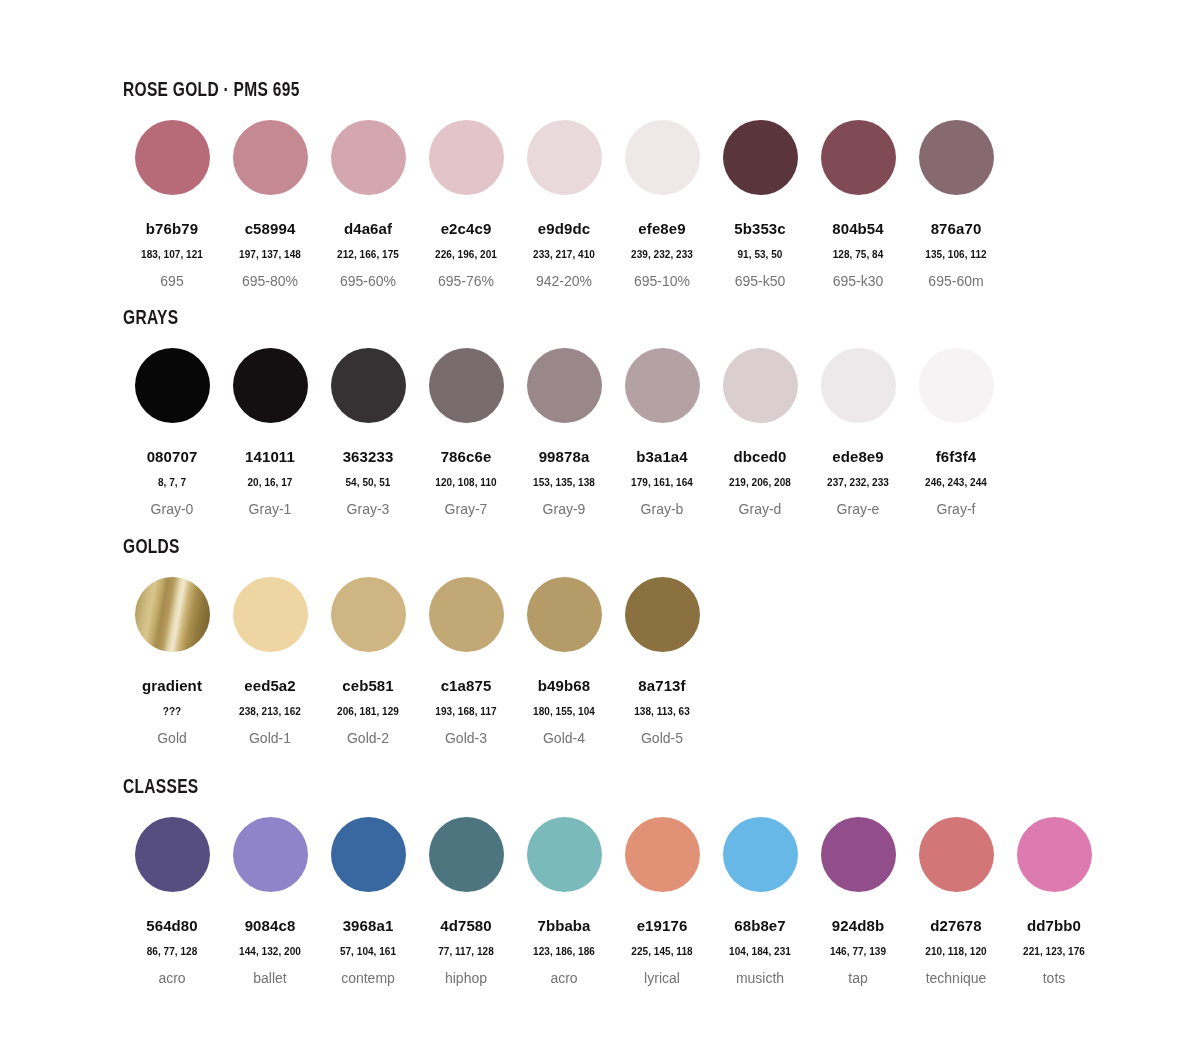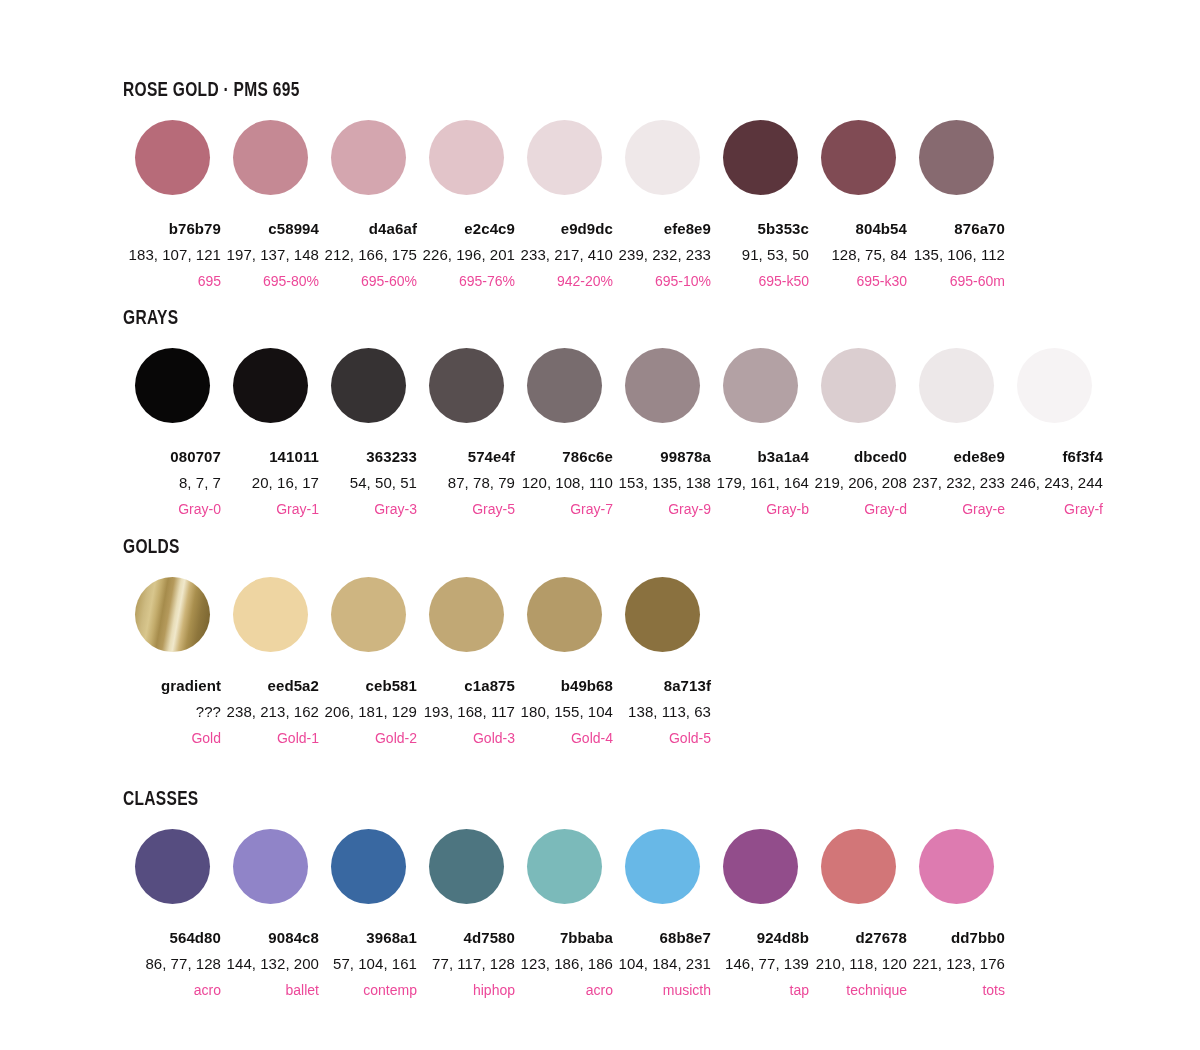--- a/index.html
+++ b/index.html
@@ -43,21 +43,21 @@
 
   .swatch-row {
     display: flex;
     flex-direction: row;
     align-items: flex-start;
   }
 
   .swatch {
     width: 98px;
     flex: 0 0 98px;
-    text-align: right;
+    text-align: center;
   }
 
   .chip {
     width: 75px;
     height: 75px;
     border-radius: 50%;
     margin: 0 auto;
     display: block;
   }
 
@@ -82,40 +82,40 @@
   .hexcode {
     font-size: 15px;
     font-weight: bold;
     color: #111010;
     margin-top: 26px;
     line-height: 15px;
     letter-spacing: 0.1px;
   }
 
   .rgb {
-    font-size: 15px;
-    font-weight: normal;
+    font-size: 10px;
+    font-weight: bold;
     color: #141314;
     margin-top: 13px;
     line-height: 12px;
     letter-spacing: 0.05px;
   }
 
   .alias {
     font-size: 14px;
     font-weight: normal;
-    color: #ec4899;
+    color: #737373;
     margin-top: 13px;
     line-height: 14px;
   }
 
   #sec-rose   { top: 78px; }
   #sec-grays  { top: 306px; }
   #sec-golds  { top: 535px; }
-  #sec-classes{ top: 775px; margin-top: 12px; }
+  #sec-classes{ top: 775px; }
 </style>
 </head>
 <body>
 
 <div class="sheet">
 
   <div class="section" id="sec-rose">
     <div class="section-title">ROSE GOLD · PMS 695</div>
     <div class="swatch-row">
         <div class="swatch">
@@ -190,26 +190,20 @@
           <div class="rgb">20, 16, 17</div>
           <div class="alias">Gray-1</div>
         </div>
         <div class="swatch">
           <div class="chip" style="background: rgb(54, 50, 51);"></div>
           <div class="hexcode">363233</div>
           <div class="rgb">54, 50, 51</div>
           <div class="alias">Gray-3</div>
         </div>
         <div class="swatch">
-          <div class="chip" style="background: rgb(87, 78, 79);"></div>
-          <div class="hexcode">574e4f</div>
-          <div class="rgb">87, 78, 79</div>
-          <div class="alias">Gray-5</div>
-        </div>
-        <div class="swatch">
           <div class="chip" style="background: rgb(120, 108, 110);"></div>
           <div class="hexcode">786c6e</div>
           <div class="rgb">120, 108, 110</div>
           <div class="alias">Gray-7</div>
         </div>
         <div class="swatch">
           <div class="chip" style="background: rgb(153, 135, 138);"></div>
           <div class="hexcode">99878a</div>
           <div class="rgb">153, 135, 138</div>
           <div class="alias">Gray-9</div>
@@ -310,20 +304,26 @@
           <div class="rgb">77, 117, 128</div>
           <div class="alias">hiphop</div>
         </div>
         <div class="swatch">
           <div class="chip" style="background: rgb(123, 186, 186);"></div>
           <div class="hexcode">7bbaba</div>
           <div class="rgb">123, 186, 186</div>
           <div class="alias">acro</div>
         </div>
         <div class="swatch">
+          <div class="chip" style="background: rgb(225, 145, 118);"></div>
+          <div class="hexcode">e19176</div>
+          <div class="rgb">225, 145, 118</div>
+          <div class="alias">lyrical</div>
+        </div>
+        <div class="swatch">
           <div class="chip" style="background: rgb(104, 184, 231);"></div>
           <div class="hexcode">68b8e7</div>
           <div class="rgb">104, 184, 231</div>
           <div class="alias">musicth</div>
         </div>
         <div class="swatch">
           <div class="chip" style="background: rgb(146, 77, 139);"></div>
           <div class="hexcode">924d8b</div>
           <div class="rgb">146, 77, 139</div>
           <div class="alias">tap</div>

